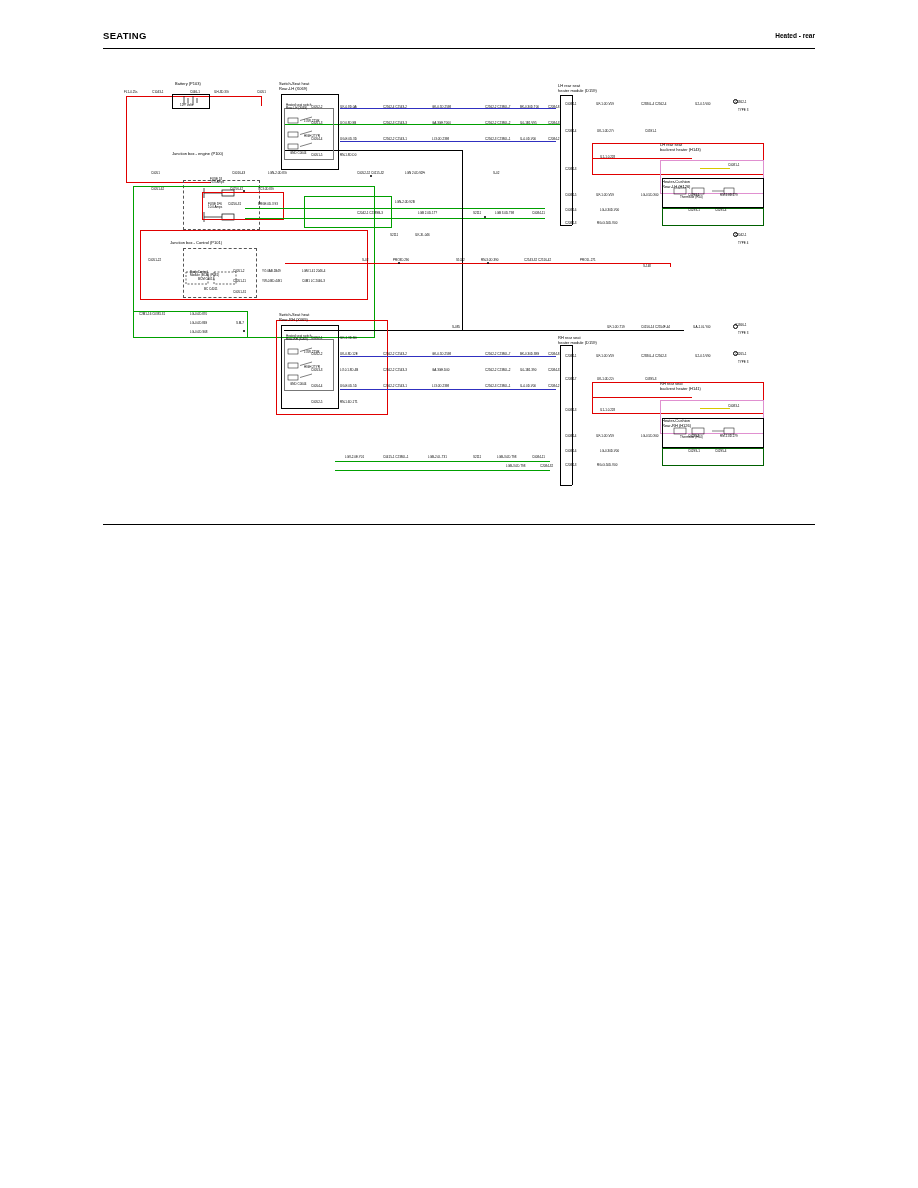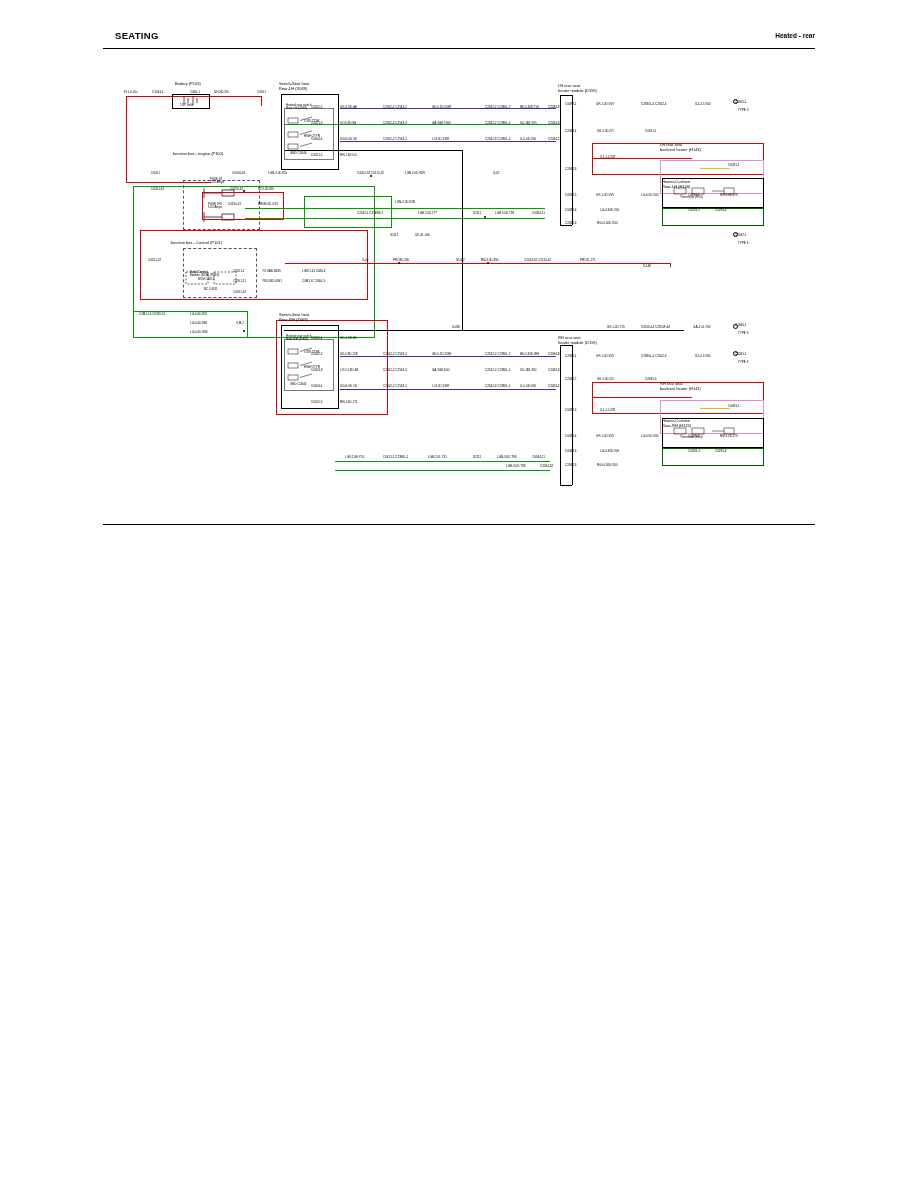--- a/index.html
+++ b/index.html
@@ -1,21 +1,21 @@
 <!DOCTYPE html>
 <html><head>
 <meta charset="utf-8">
 <style>
   html,body{margin:0;padding:0;background:#ffffff;}
   body{width:918px;height:1188px;font-family:"Liberation Sans",sans-serif;color:#000;}
   .page{position:relative;width:918px;height:1188px;}
 
   
   .hdr{position:absolute;left:103px;top:30px;width:712px;height:20px;}
-  .hdr-title{position:absolute;left:12px;top:0;font-size:9.5px;font-weight:bold;letter-spacing:.3px;}
+  .hdr-title{position:absolute;left:0;top:0;font-size:9.5px;font-weight:bold;letter-spacing:.3px;}
   .hdr-right{position:absolute;right:0;top:2px;font-size:6.5px;font-weight:bold;}
   .rule{position:absolute;left:103px;width:712px;height:0;border-top:1px solid #000;}
   .rule-top{top:48px;}
   .rule-bot{top:524px;}
 
   
   .d{position:absolute;}
   .lbl{position:absolute;font-size:3.6px;line-height:4.2px;white-space:pre;letter-spacing:0px;}
   .lbl.s3{font-size:3px;line-height:3.4px;}
   .h{position:absolute;height:0;border-top:1px solid #000;}

